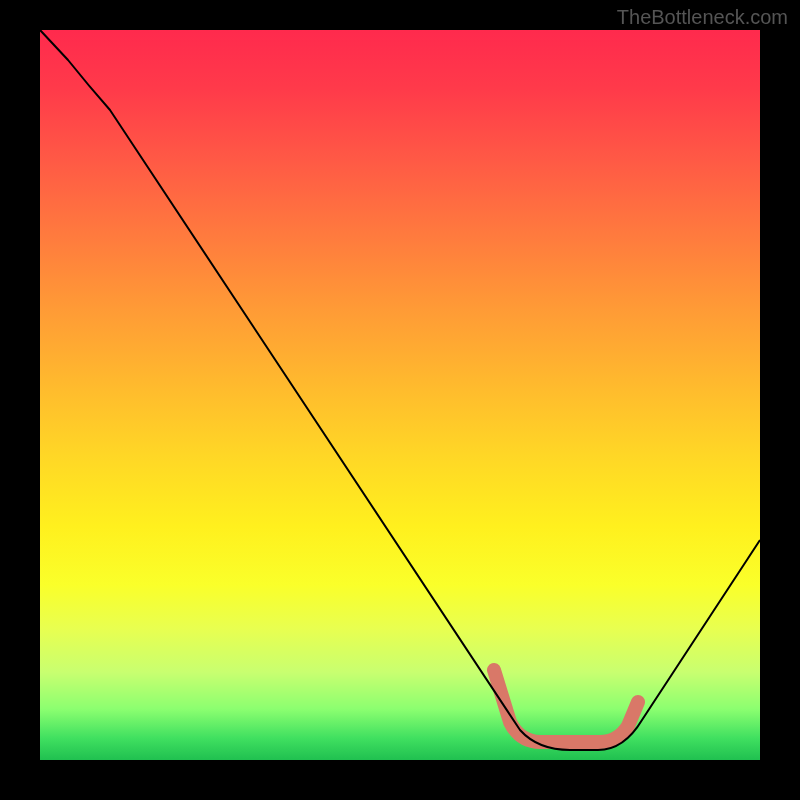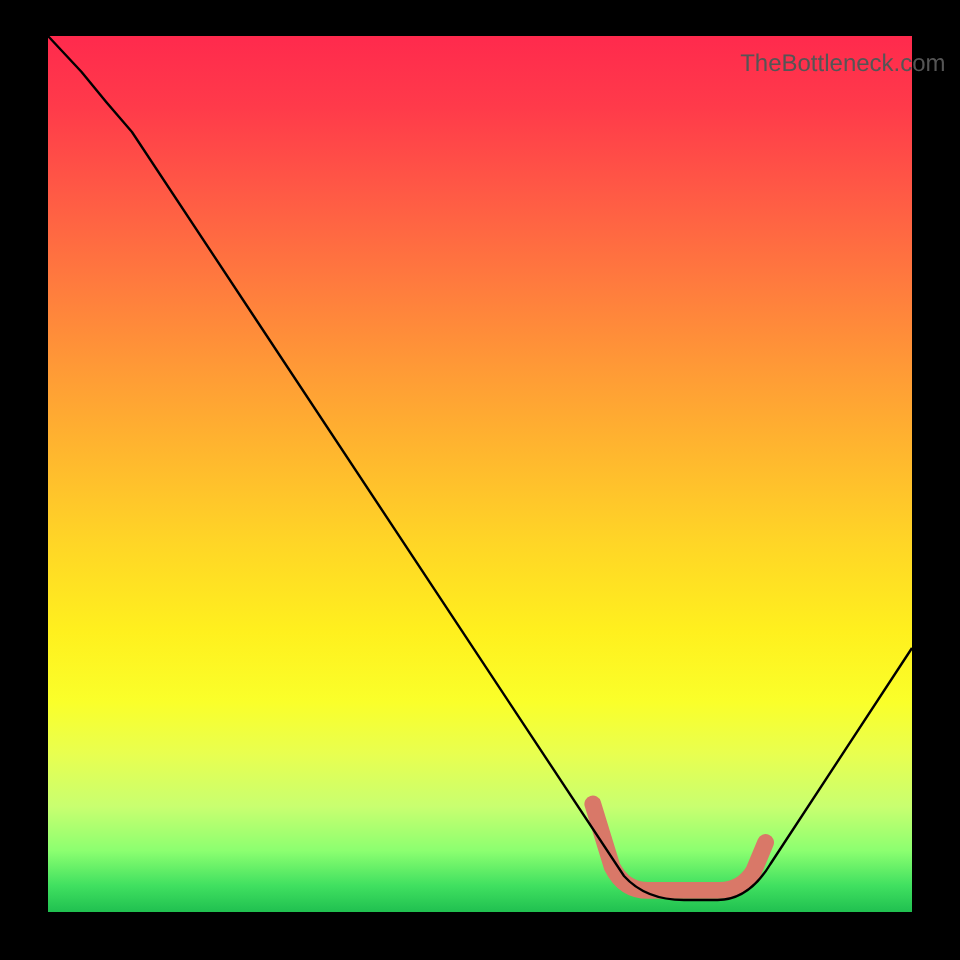--- a/index.html
+++ b/index.html
@@ -11,21 +11,20 @@
     position: relative;
     font-family: Arial, sans-serif;
   }
   .attribution {
     position: absolute;
     top: 6px;
     right: 12px;
     color: #555;
     font-size: 20px;
     z-index: 10;
-    margin-top: 36px;
   }
   .plot-area {
     position: absolute;
     left: 40px;
     top: 30px;
     width: 720px;
     height: 730px;
     background: linear-gradient(to bottom,
       #ff2a4d 0%,
       #ff3a4a 8%,

